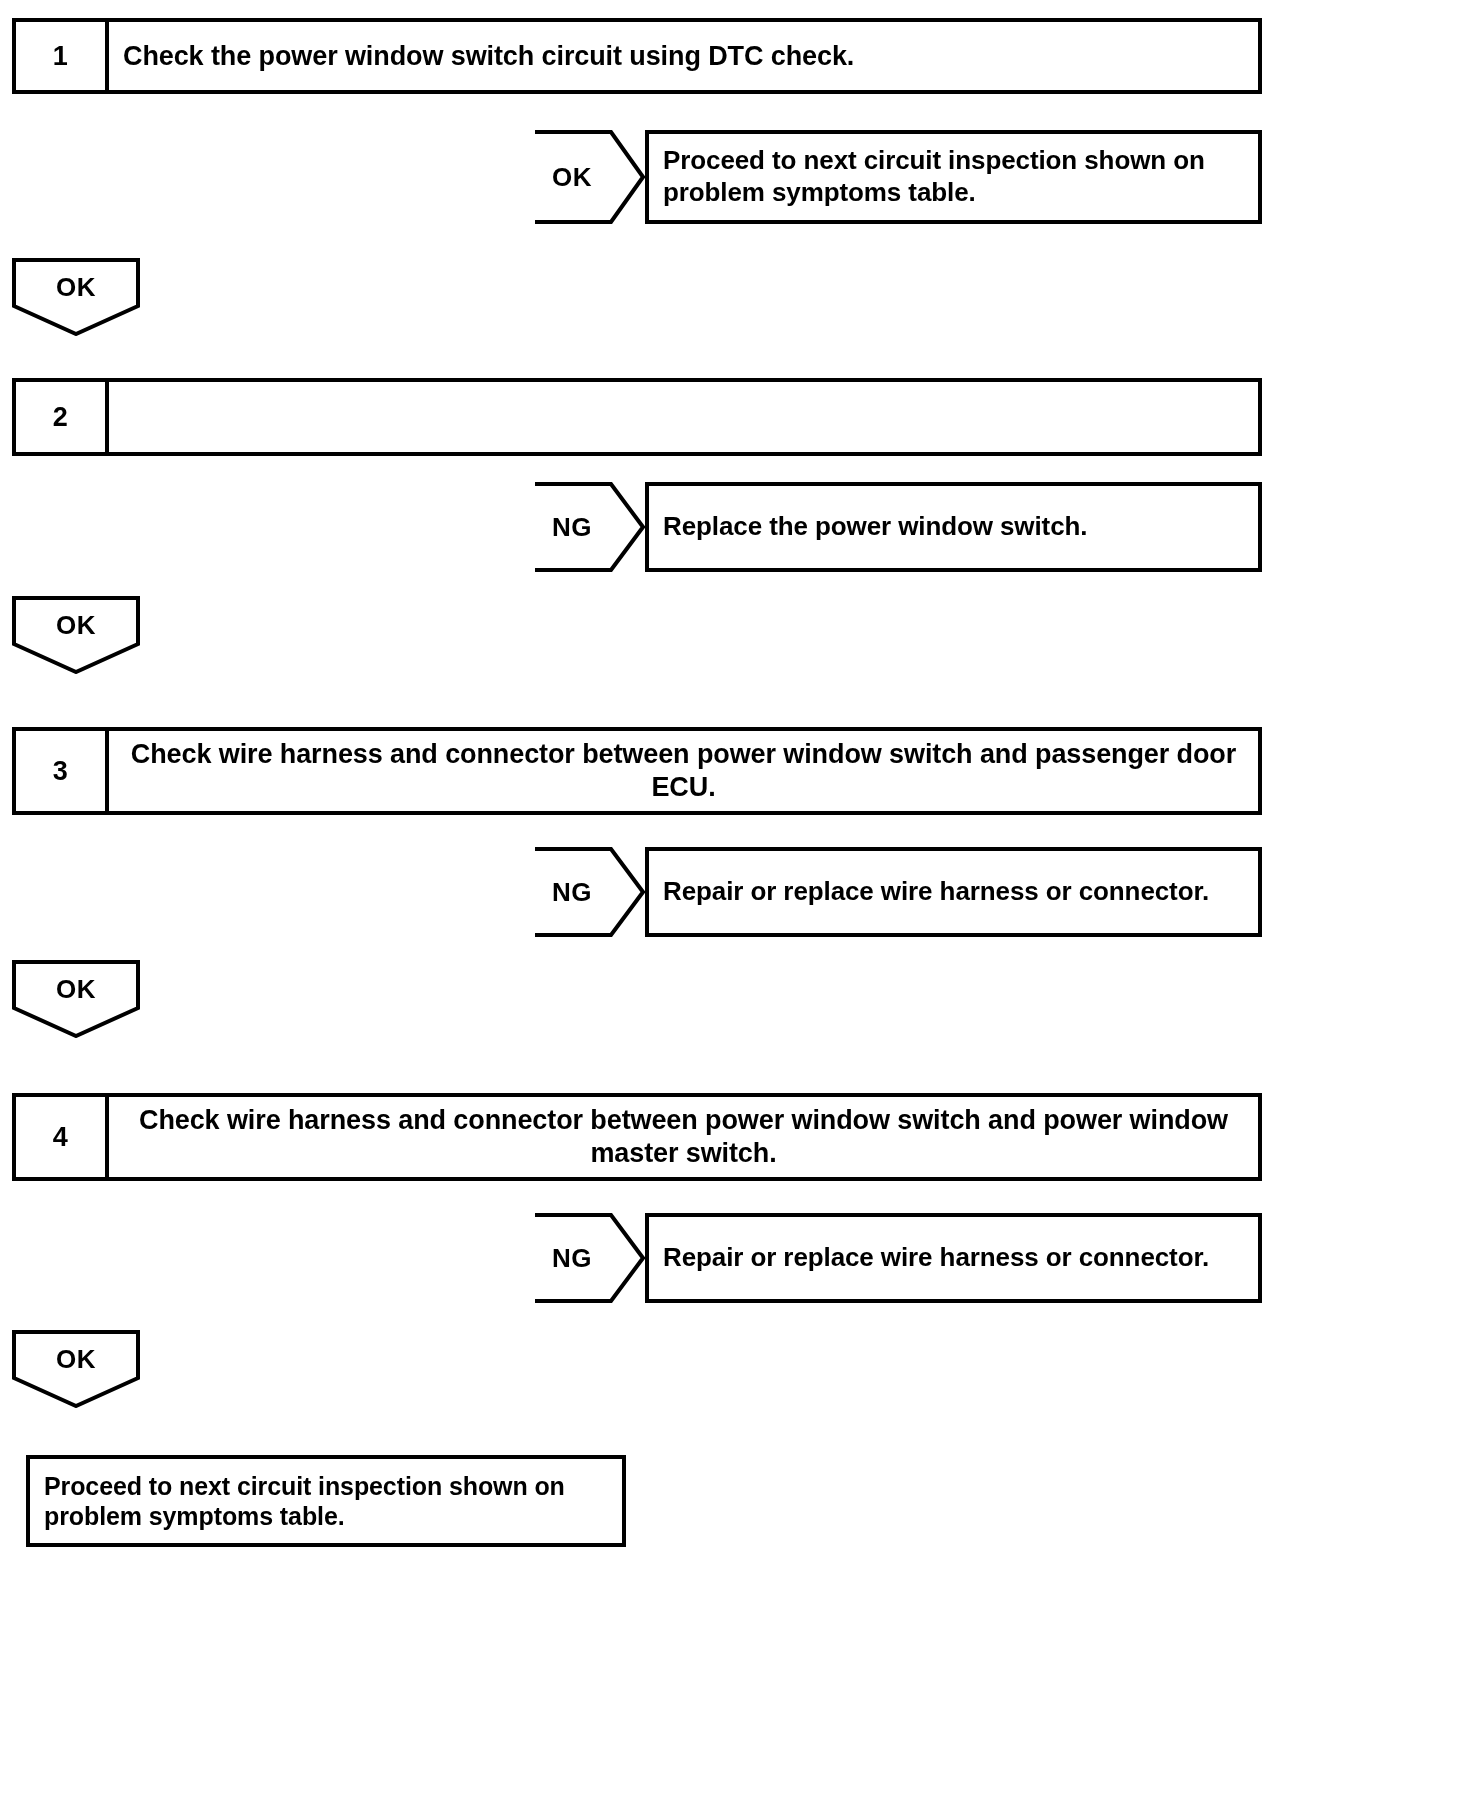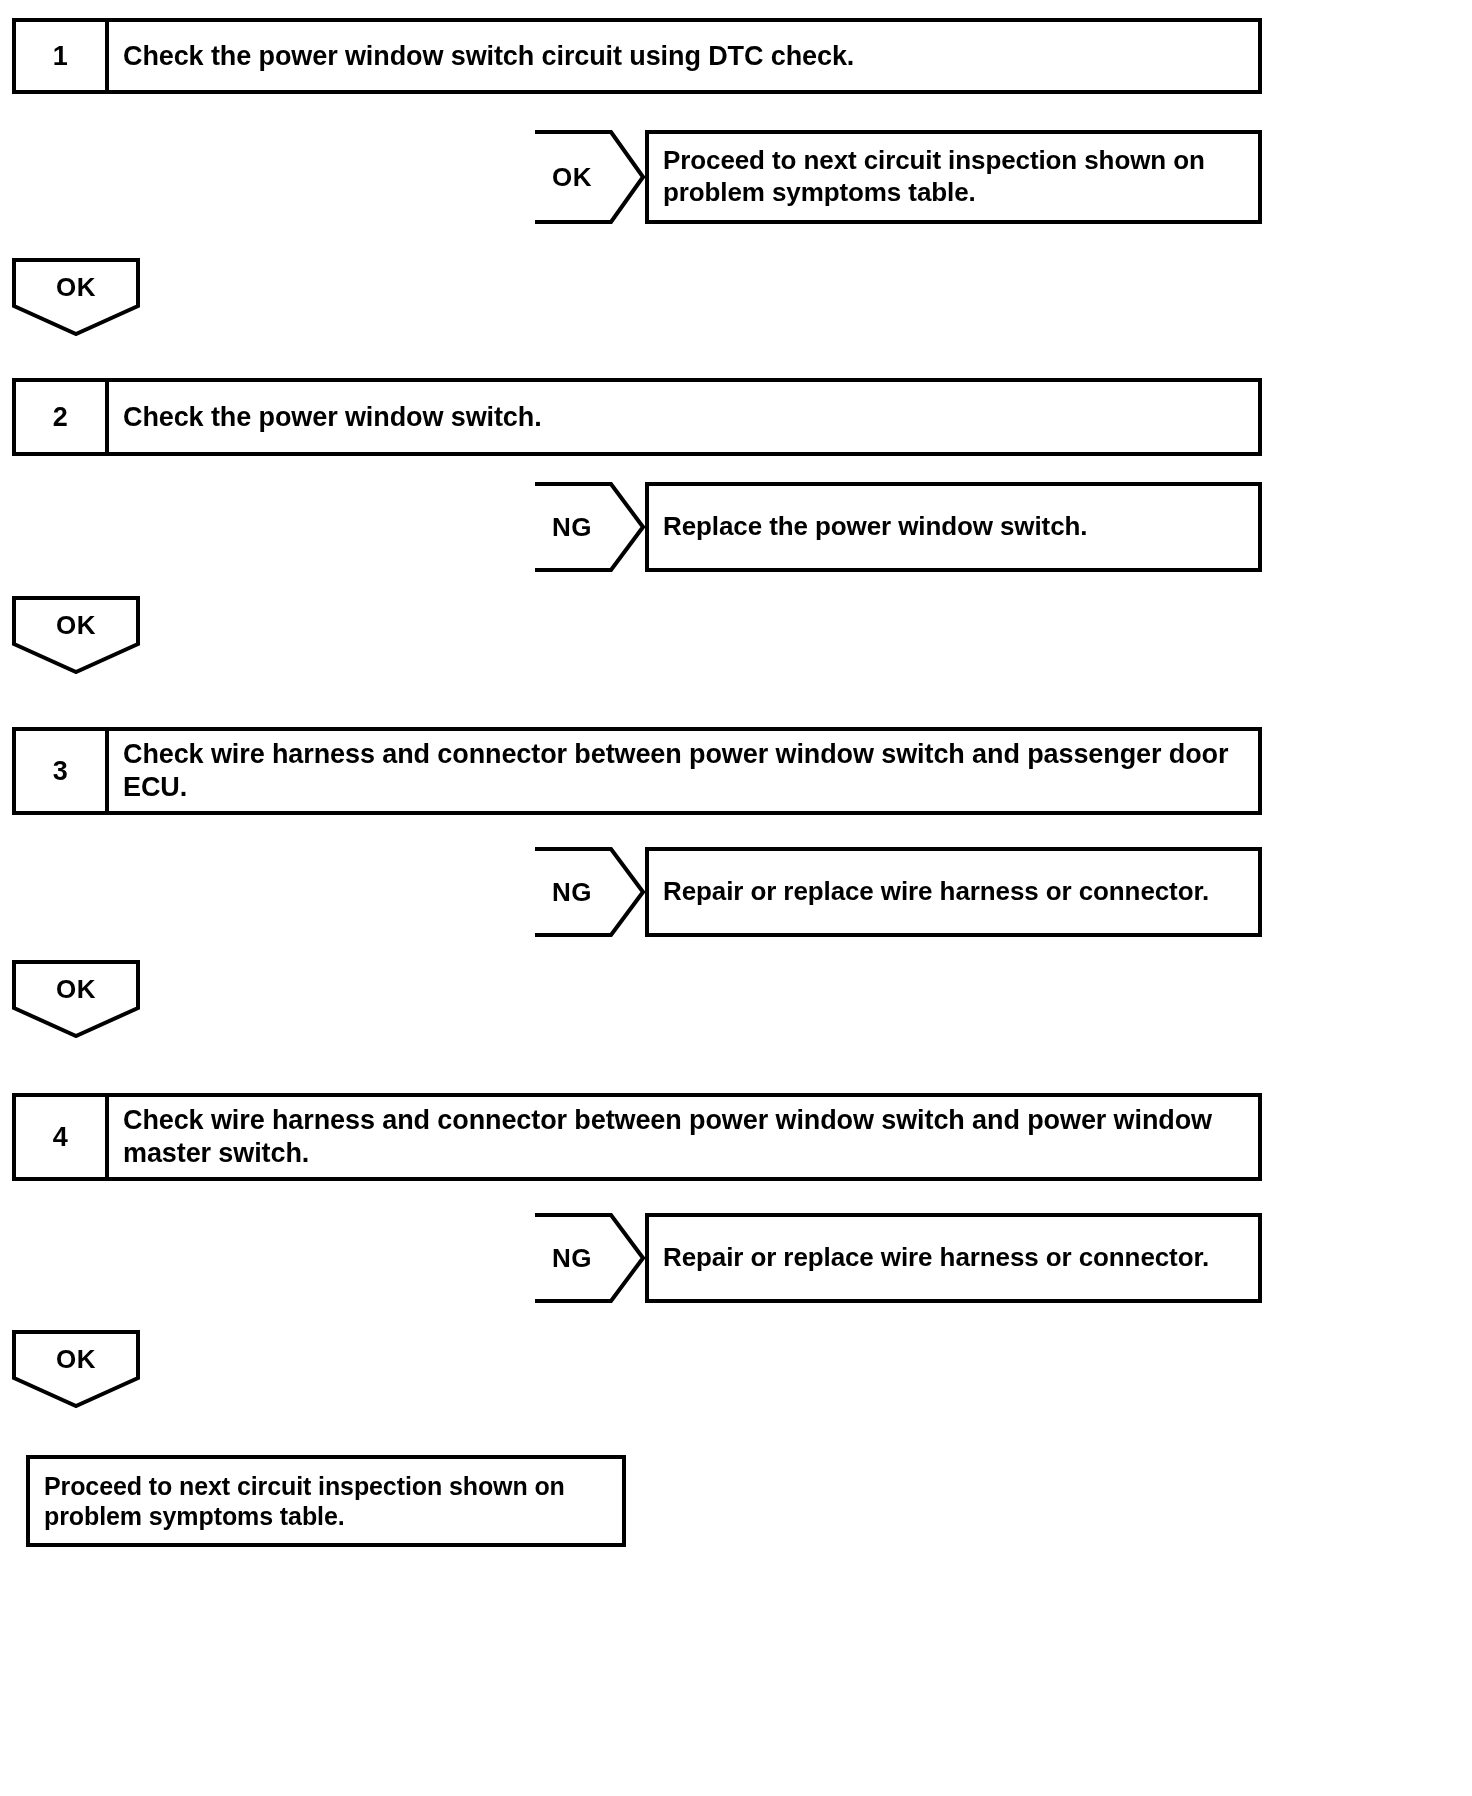--- a/index.html
+++ b/index.html
@@ -50,20 +50,21 @@
     display: flex;
     align-items: center;
     padding: 8px 14px;
     font-size: 27px;
     font-weight: bold;
     line-height: 1.22;
     letter-spacing: -0.1px;
   }
   .step-text.two-line {
     align-items: center;
+    text-align: center;
   }
 
   
   .branch {
     position: absolute;
     display: flex;
     align-items: stretch;
   }
   .branch-tag {
     position: relative;
@@ -170,21 +171,20 @@
 
   <div class="down-tag" style="left:12px; top:258px; height:78px;">
     <svg viewBox="0 0 128 78" preserveAspectRatio="none" aria-hidden="true">
       <path d="M2,2 L126,2 L126,48 L64,76 L2,48 Z" fill="#ffffff" stroke="#000000" stroke-width="4" stroke-linejoin="miter"></path>
     </svg>
     <span class="tag-label">OK</span>
   </div>
 
   <div class="step-row" style="left:12px; top:378px; width:1250px; height:78px;">
     <div class="step-num">2</div>
-    <div class="step-text">Check the power window switch.</div>
   </div>
 
   <div class="branch" style="left:533px; top:482px; width:729px; height:90px;">
     <div class="branch-tag">
       <svg viewBox="0 0 112 90" preserveAspectRatio="none" aria-hidden="true">
         <path d="M2,2 L78,2 L110,45 L78,88 L2,88" fill="#ffffff" stroke="#000000" stroke-width="4" stroke-linejoin="miter"></path>
       </svg>
       <span class="tag-label">NG</span>
     </div>
     <div class="branch-box" style="width:681px;">Replace the power window switch.</div>

